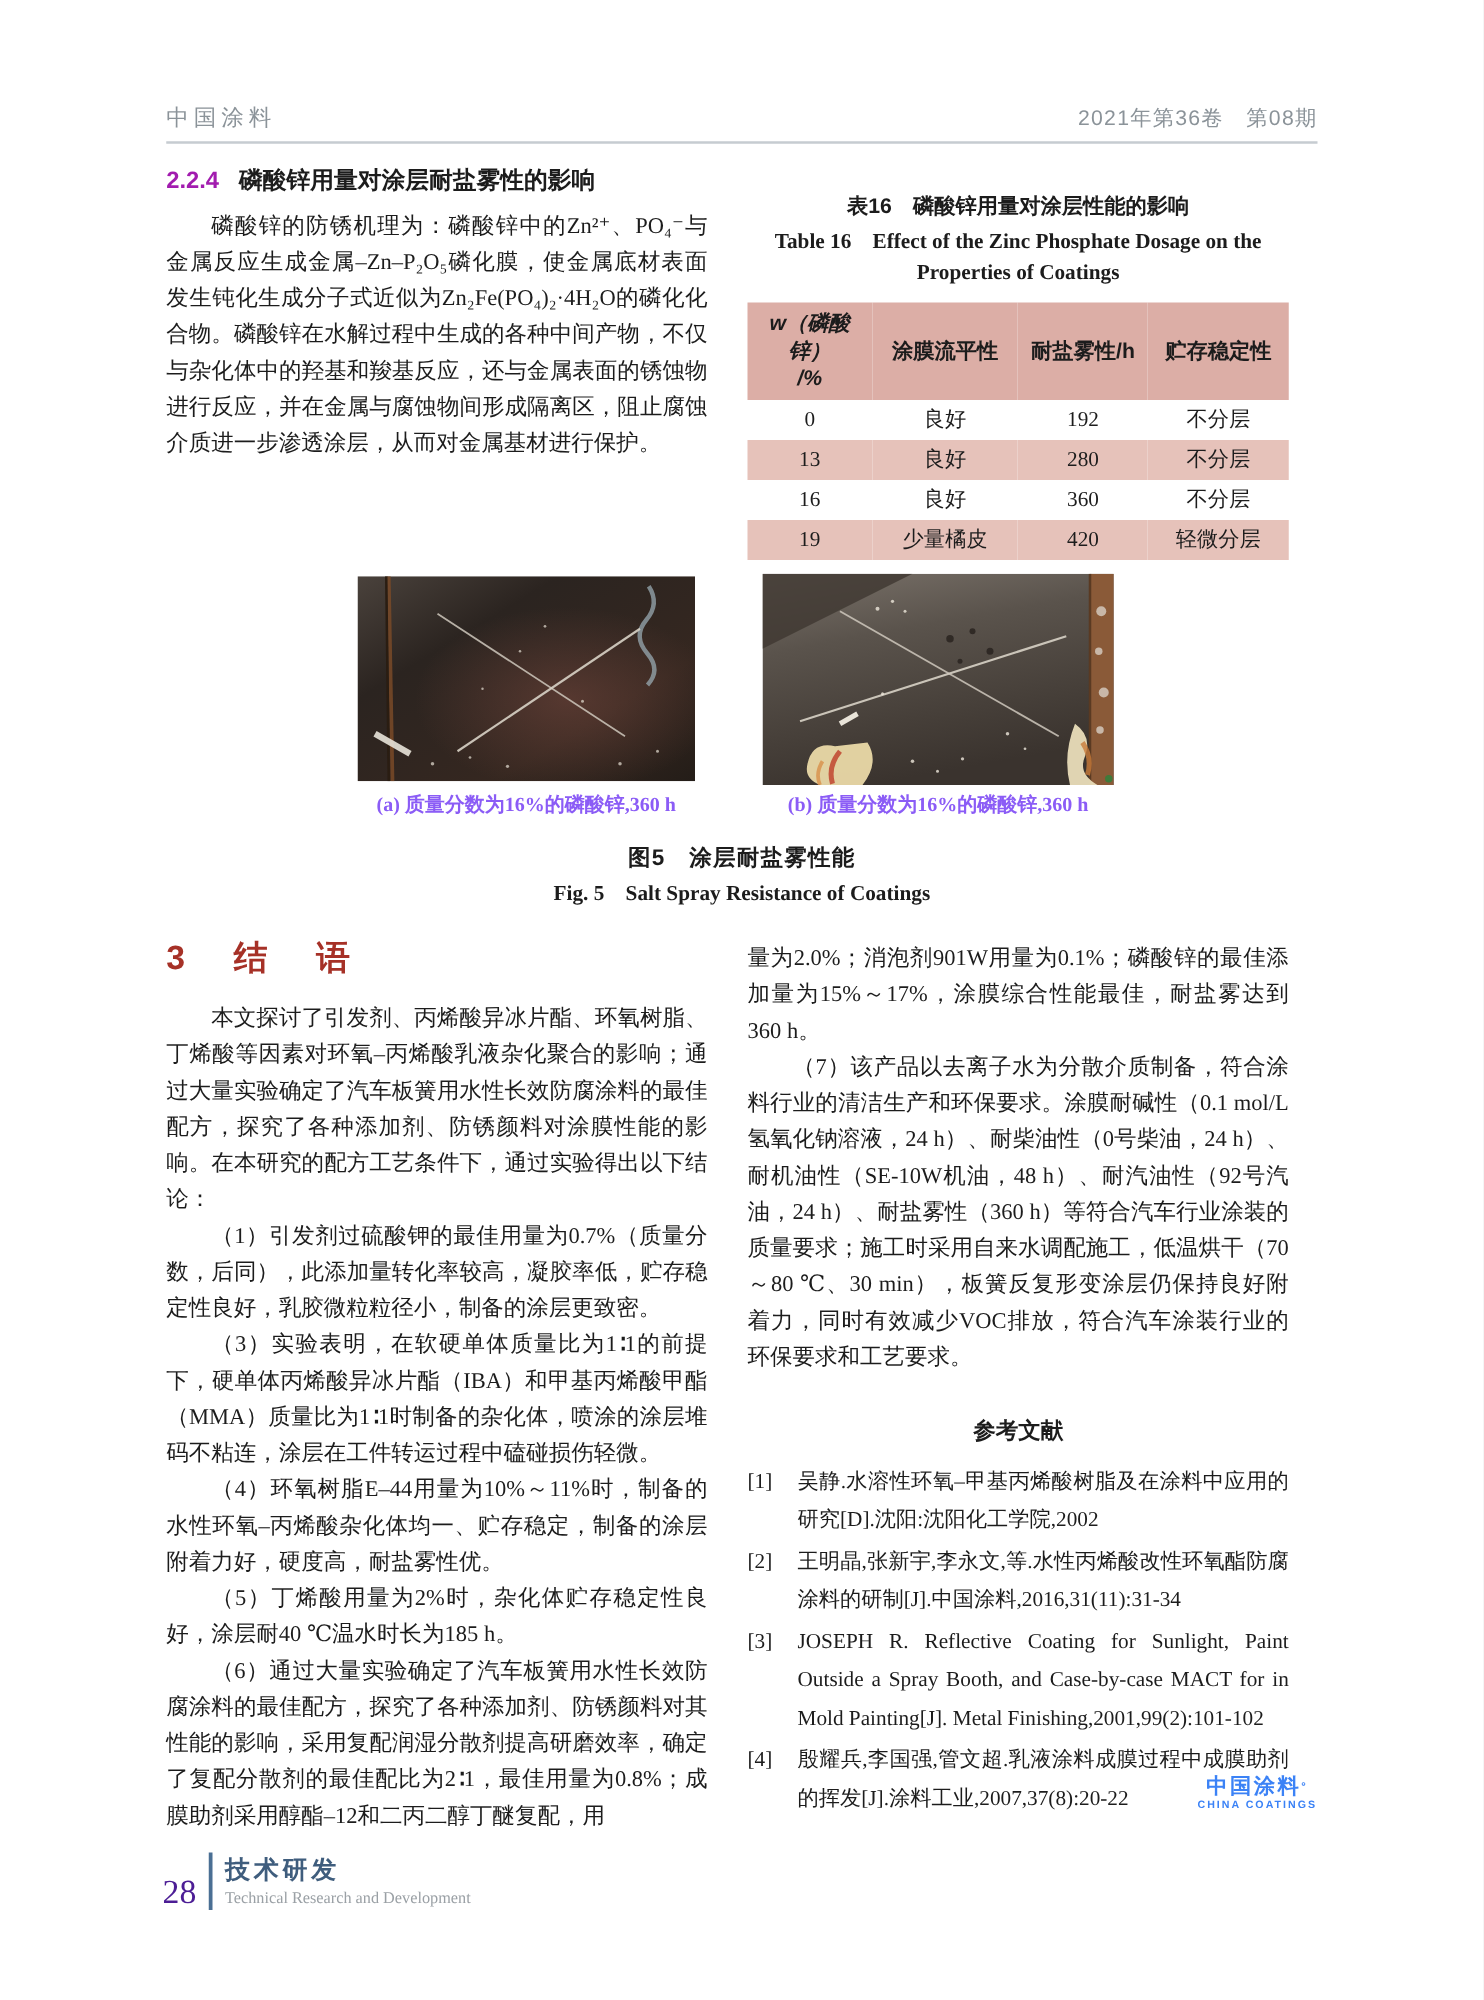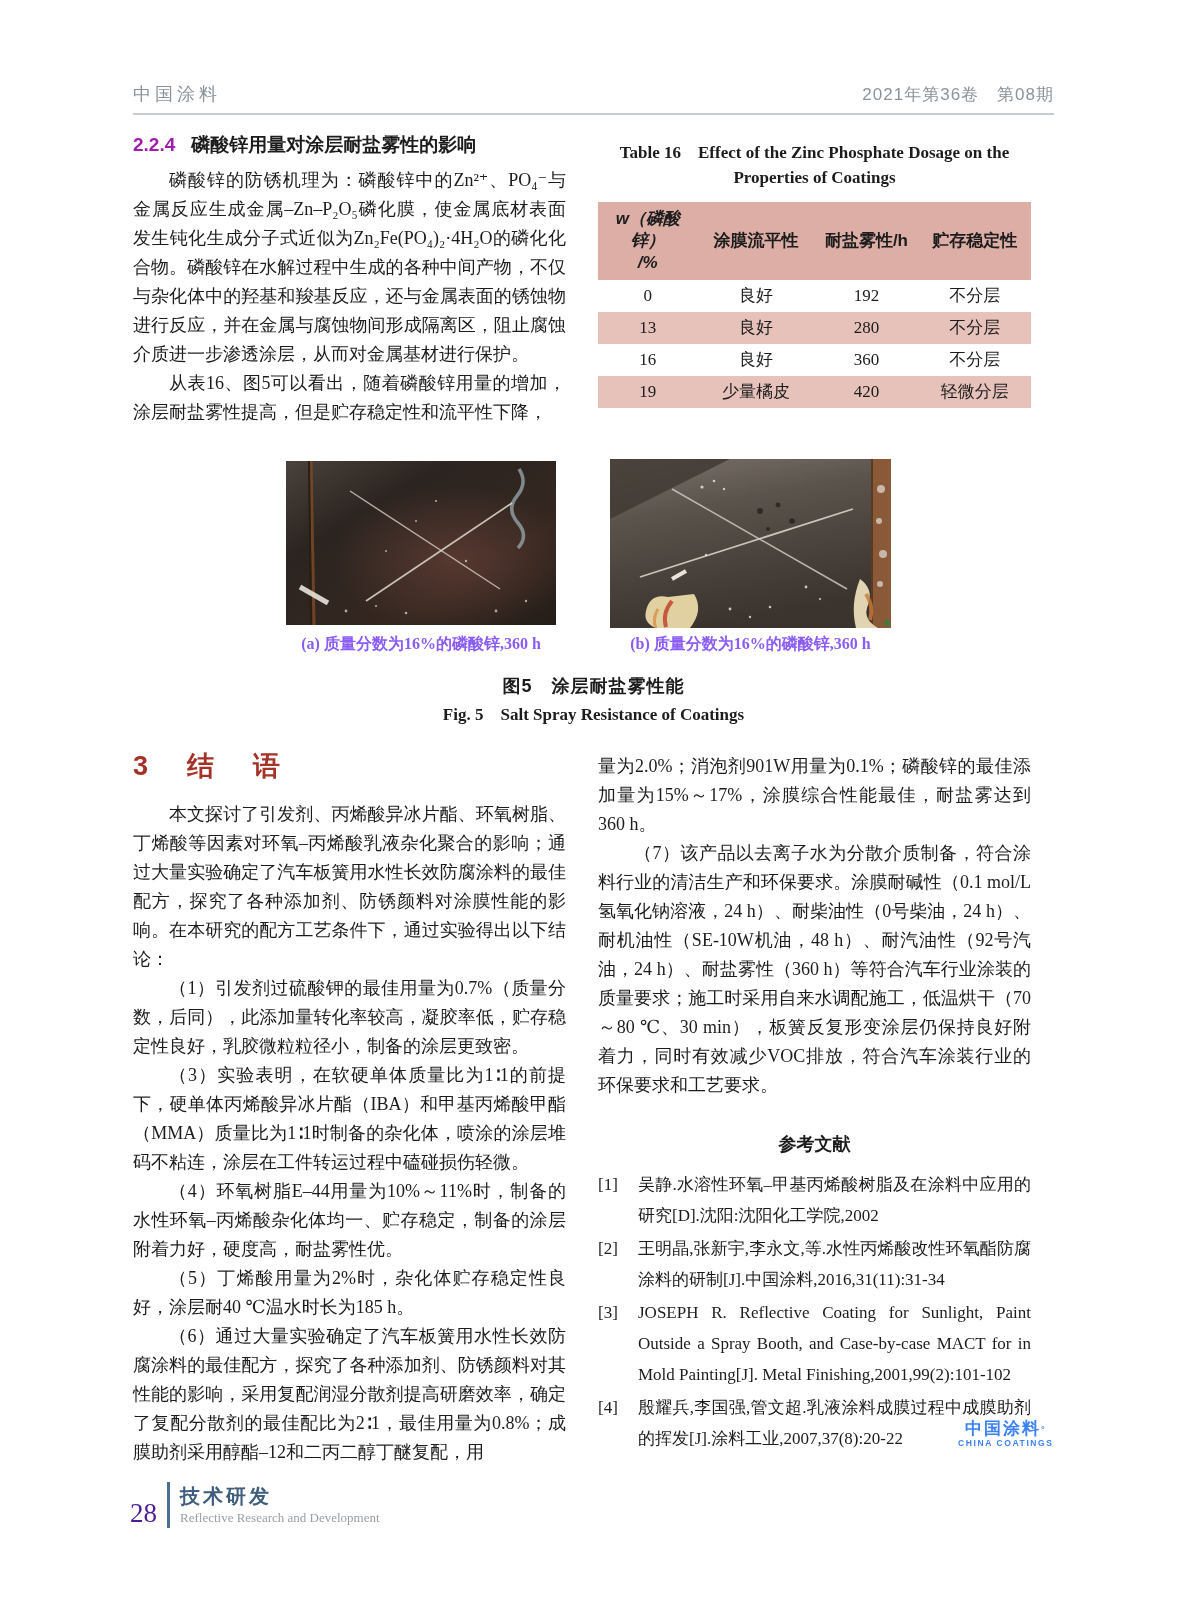--- a/index.html
+++ b/index.html
@@ -80,26 +80,26 @@
   <div id="journal-header">
     <span class="jname sans">中国涂料</span>
     <span class="jissue sans">2021年第36卷　第08期</span>
   </div>
 
   <div id="left-col" class="col">
     <p class="sec-heading sans">
       <span class="sec-num">2.2.4</span><span>磷酸锌用量对涂层耐盐雾性的影响</span>
     </p>
     <p class="para">磷酸锌的防锈机理为：磷酸锌中的Zn²⁺、PO₄⁻与金属反应生成金属–Zn–P₂O₅磷化膜，使金属底材表面发生钝化生成分子式近似为Zn₂Fe(PO₄)₂·4H₂O的磷化化合物。磷酸锌在水解过程中生成的各种中间产物，不仅与杂化体中的羟基和羧基反应，还与金属表面的锈蚀物进行反应，并在金属与腐蚀物间形成隔离区，阻止腐蚀介质进一步渗透涂层，从而对金属基材进行保护。</p>
-    <p class="para">从表16、图5可以看出，随着磷酸锌用量的增加，涂层耐盐雾性提高，但是贮存稳定性和流平性下降，</p>
   </div>
 
   <div id="right-col" class="col">
 
     <div id="table-block">
+      <p class="tbl-title-cn sans">表16　磷酸锌用量对涂层性能的影响</p>
       <p class="tbl-title-en">
         <span>Table 16　Effect of the Zinc Phosphate Dosage on the</span><br>
         <span>Properties of Coatings</span>
       </p>
       <table class="t16">
         <thead>
           <tr>
             <th class="th-first" style="width:23%">w（磷酸锌）
 /%</th>
             <th style="width:27%">涂膜流平性</th>
@@ -267,17 +267,17 @@
   <div id="logo">
     <div class="logo-cn"><span>中国涂料</span><span class="logo-mark">°</span></div>
     <div class="logo-en">CHINA COATINGS</div>
   </div>
 
   <div id="footer">
     <span class="pagenum">28</span>
     <span class="fdivider"></span>
     <span class="fcol">
       <span class="fcn">技术研发</span>
-      <span class="fen">Reflective Research and Development</span>
+      <span class="fen">Technical Research and Development</span>
     </span>
   </div>
 
 </div>
 
 </body></html>

